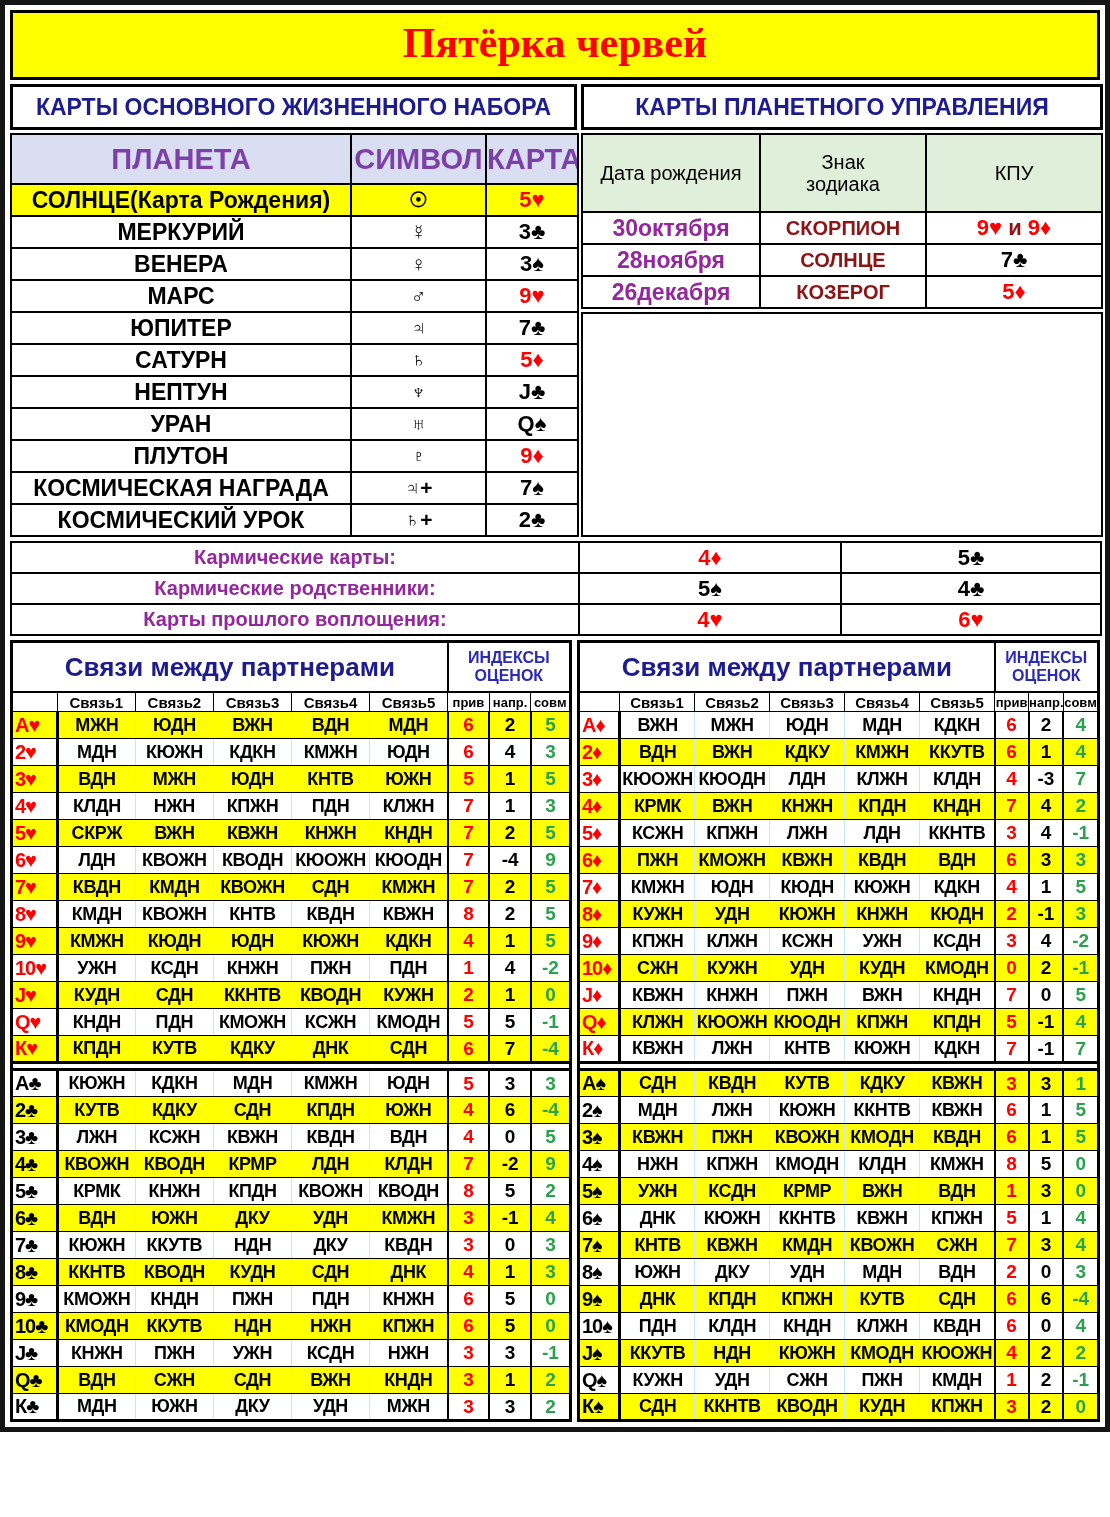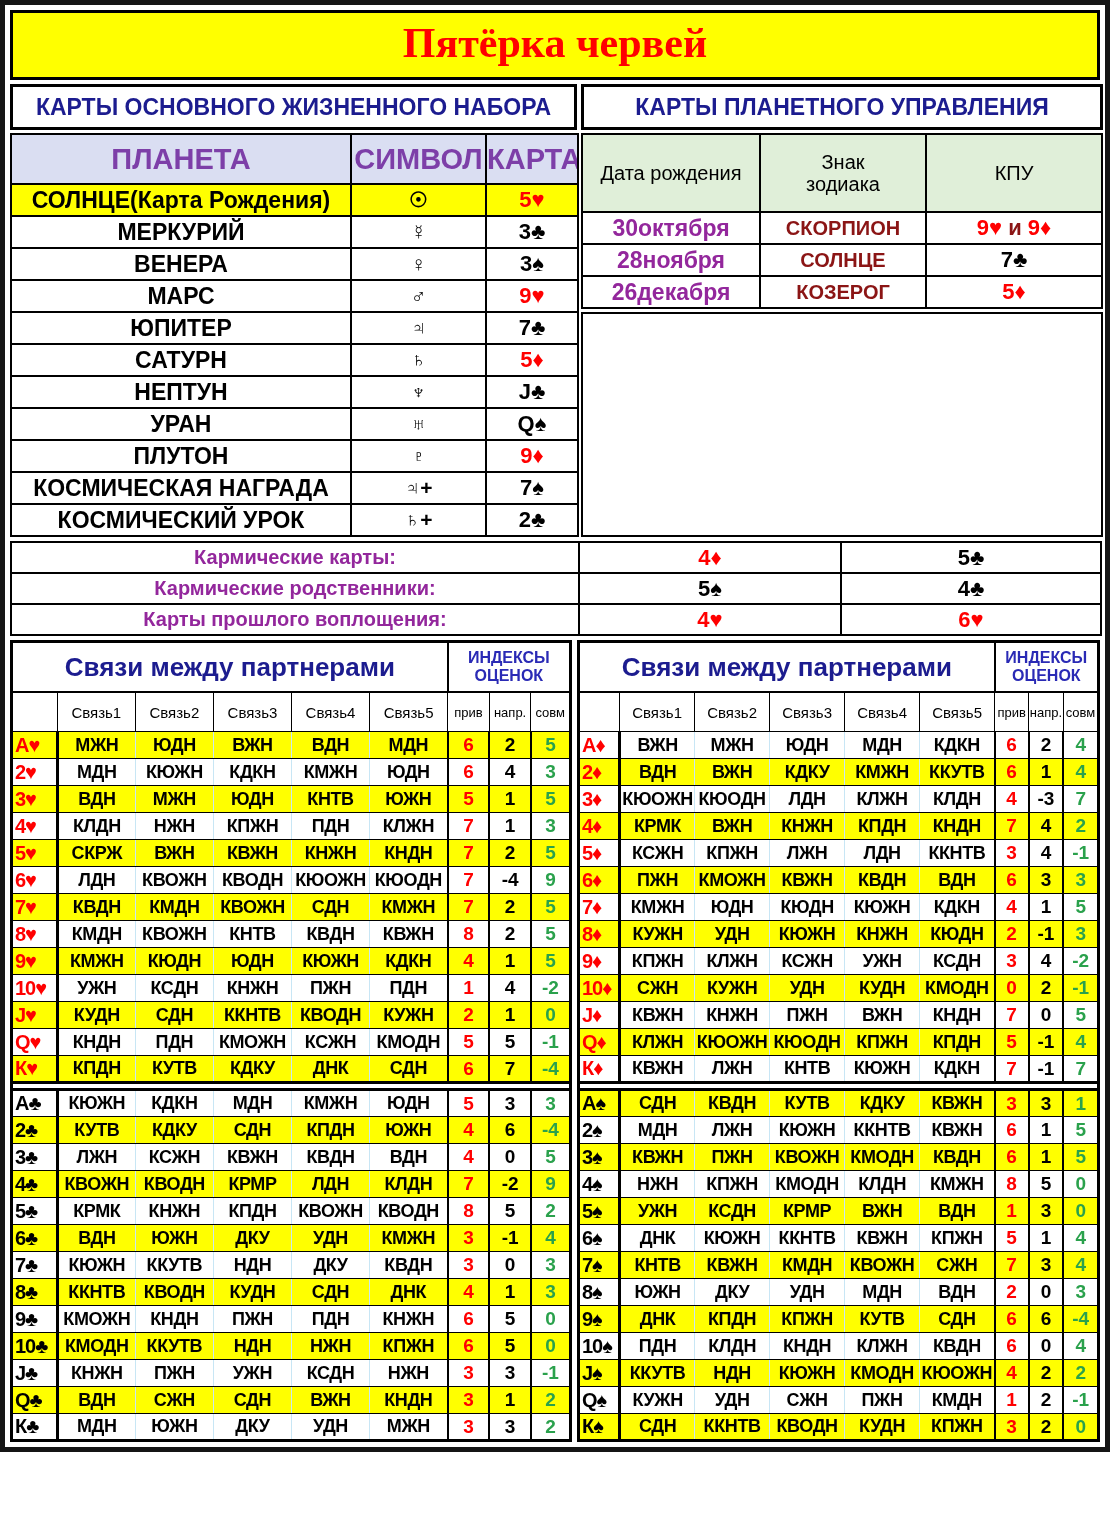--- a/index.html
+++ b/index.html
@@ -44,21 +44,21 @@
   .karmic td{height:31px;}
   .k-label{color:var(--magenta); font-weight:bold; font-size:20px;}
   .k-val{font-weight:bold; font-size:22px;}
   
   .bottom-grid{display:flex; gap:5px; margin-top:4px;}
   .partner-left{width:562px;} .partner-right{flex:1;}
   table.pt{border-collapse:collapse; width:100%; table-layout:fixed; border:3px solid #000; background:#fff;}
   .pt th{border:2px solid #000; background:#fff;}
   .pt .pt-main{color:var(--navy); font-size:26px; font-weight:bold; height:50px;}
   .pt .pt-idx{color:var(--blue); font-size:16px; font-weight:bold; line-height:1.1;}
-  .pt .psub th{border:1px solid #000; font-weight:normal; font-size:15px; height:40px;}
+  .pt .psub th{border:1px solid #000; font-weight:bold; font-size:15px; height:20px;}
   .pt .psub th.ic{font-size:13px;}
   .pt td{border-top:1px solid #000; border-bottom:1px solid #000; height:27px; text-align:center;
          font-weight:bold; white-space:nowrap;}
   .pt td.rank{font-size:20px; text-align:left; padding-left:2px; border-right:3px solid #000; letter-spacing:-1px;}
   .pt td.link{font-size:18px; letter-spacing:-0.4px; border-left:1px solid var(--grid_blue);}
   .pt td.l0{border-left:none;}
   .pt td.idx{border-left:2px solid #000; font-size:19px;}
   .pt td.idx0{color:var(--red);} .pt td.idx1{color:#000;} .pt td.idx2{color:var(--green); border-right:2px solid #000;}
   .pt tr.yrow td{background:var(--yellow);}
   .pt tr.wrow td{background:#fff;}

